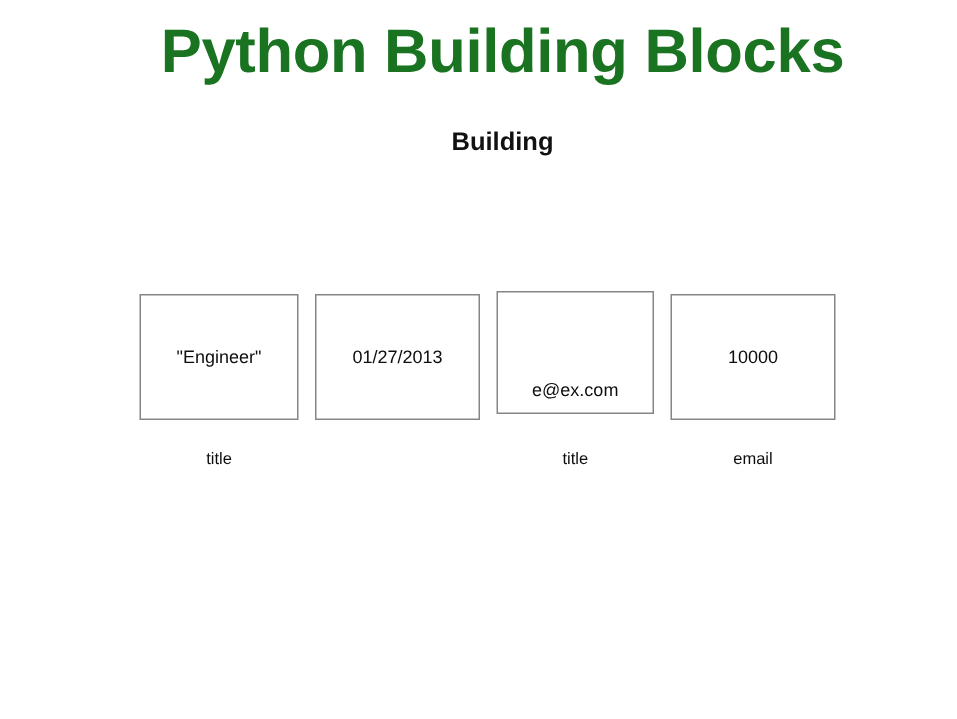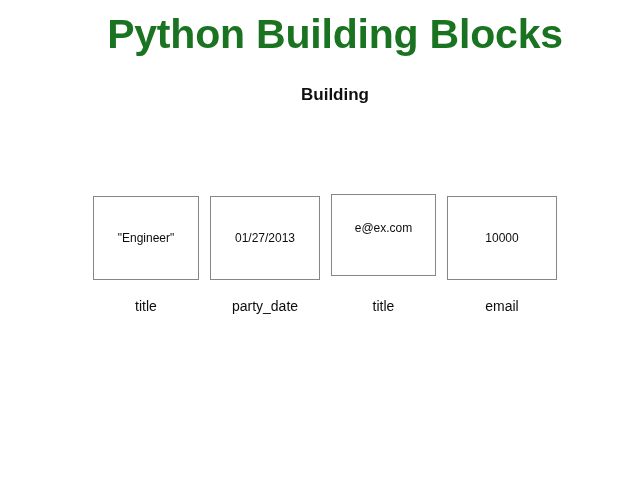--- a/index.html
+++ b/index.html
@@ -73,21 +73,21 @@
     font-size: 12px;
     line-height: 15px;
     color: #0d0d0d;
     text-align: center;
     white-space: nowrap;
   }
   .var-label {
     position: absolute;
     left: 0;
     text-align: center;
-    font-size: 14px;
+    font-size: 11px;
     line-height: 14px;
     color: #0d0d0d;
     white-space: nowrap;
   }
 </style>
 </head>
 <body>
 
 <div id="slide">
 
@@ -101,25 +101,24 @@
       <div class="var-box" style="width:106px; height:84px;">
         <span class="var-value">"Engineer"</span>
       </div>
       <div class="var-label" style="top:103px; width:106px;">title</div>
     </div>
 
     <div class="var-group" style="left:194px; top:196px; width:110px; height:118px;">
       <div class="var-box" style="width:110px; height:84px;">
         <span class="var-value">01/27/2013</span>
       </div>
-      <div class="var-label" style="top:103px; width:110px;">party_date</div>
     </div>
 
     <div class="var-group" style="left:315px; top:194px; width:105px; height:120px;">
-      <div class="var-box" style="width:105px; height:82px;">
+      <div class="var-box" style="width:105px; height:82px;align-items:flex-end;">
         <span class="var-value" style="position:relative; top:-7px;">e@ex.com</span>
       </div>
       <div class="var-label" style="top:105px; width:105px;">title</div>
     </div>
 
     <div class="var-group" style="left:431px; top:196px; width:110px; height:118px;">
       <div class="var-box" style="width:110px; height:84px;">
         <span class="var-value">10000</span>
       </div>
       <div class="var-label" style="top:103px; width:110px;">email</div>

